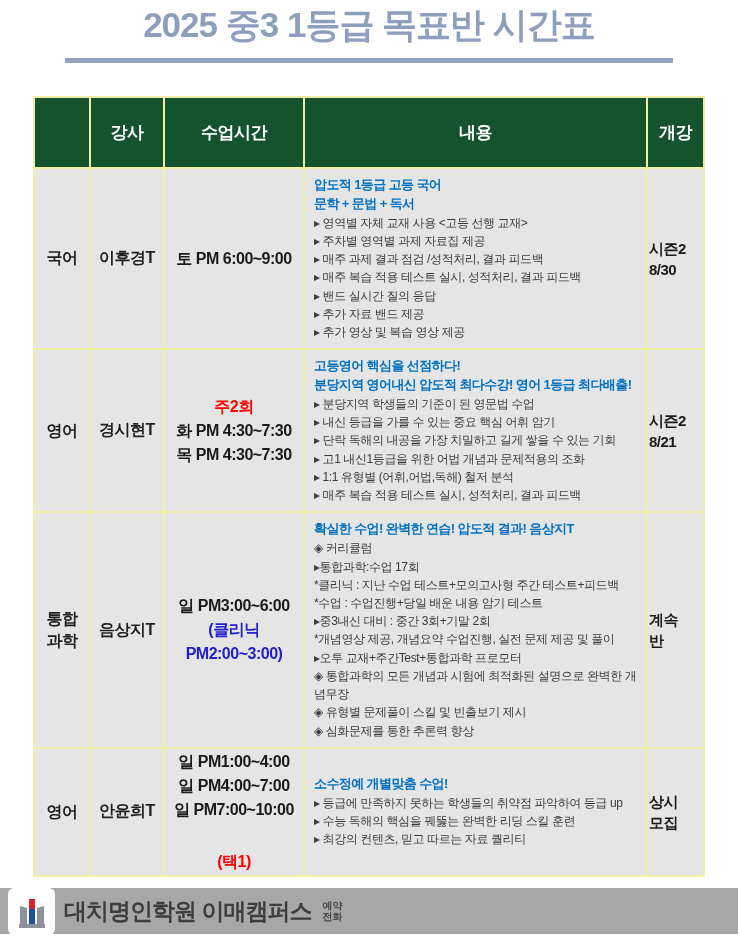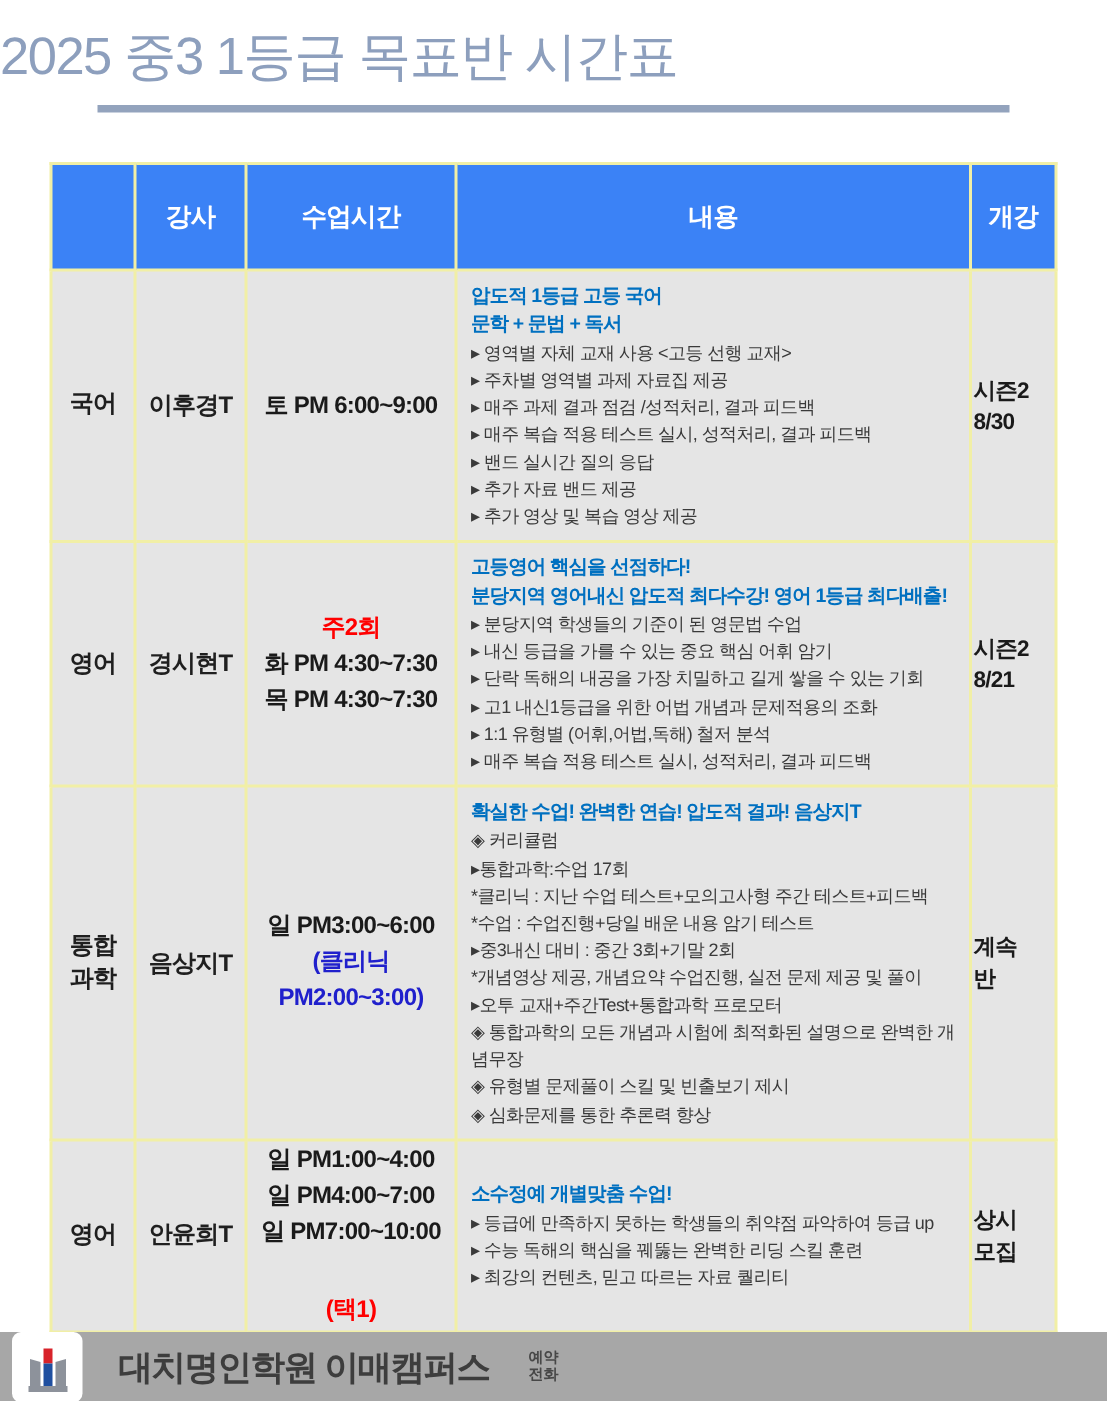--- a/index.html
+++ b/index.html
@@ -1,33 +1,33 @@
 <!DOCTYPE html>
 <html><head>
 <meta charset="utf-8">
 <style>
   html,body{margin:0;padding:0;}
   body{
     width:738px;height:951px;background:#ffffff;position:relative;
     font-family:"Liberation Sans","DejaVu Sans",sans-serif;overflow:hidden;
   }
   .title{
-    padding-top:14px;font-size:35px;font-weight:400;
+    padding-top:2px;text-align:center;font-size:35px;font-weight:700;
     color:#8d9fbd;letter-spacing:-1px;
   }
   .title-underline{
     width:608px;height:5px;background:#93a3bd;margin:9px auto 0 auto;
   }
   table.timetable{
     margin:33px 0 0 33px;width:670px;border-collapse:collapse;table-layout:fixed;
   }
   .timetable th,.timetable td{border:2px solid #f1efa6;}
   thead tr{height:71px;}
   thead th{
-    background:#3b82f6;color:#ffffff;font-size:17px;font-weight:700;
+    background:#14532d;color:#ffffff;font-size:17px;font-weight:700;
     text-align:center;letter-spacing:-0.5px;
   }
   .row-0{height:171px}.row-1{height:160px}.row-2{height:216px}.row-3{height:112px}
   .cell{vertical-align:middle;background:#e5e5e5;}
   .cell.subject{
     text-align:center;font-size:16px;font-weight:700;color:#1f1f1f;
     letter-spacing:-0.5px;line-height:1.4;
   }
   .cell.teacher{
     text-align:center;font-size:16px;font-weight:700;color:#1f1f1f;letter-spacing:-0.5px;
@@ -43,21 +43,21 @@
   }
   .cline{
     font-size:12px;color:#3a3a3a;line-height:1.52;letter-spacing:-0.4px;
   }
   .cell.opening{
     text-align:left;font-size:15px;font-weight:600;color:#1a1a1a;line-height:1.4;
     letter-spacing:-0.5px;
   }
   .footer{
     position:absolute;left:0;top:888px;width:738px;height:46px;background:#a7a7a7;
-    display:flex;align-items:center;padding:0 8px;box-sizing:border-box;gap:24px;
+    display:flex;align-items:center;padding:0 8px;box-sizing:border-box;gap:9px;
     overflow:hidden;
   }
   .logo{
     width:47px;height:47px;background:#ffffff;border-radius:6px;flex:0 0 auto;
     display:flex;align-items:center;justify-content:center;
   }
   .academy{
     font-size:23px;font-weight:800;color:#3d3d3d;letter-spacing:-1px;white-space:nowrap;
   }
   .phone-label{

